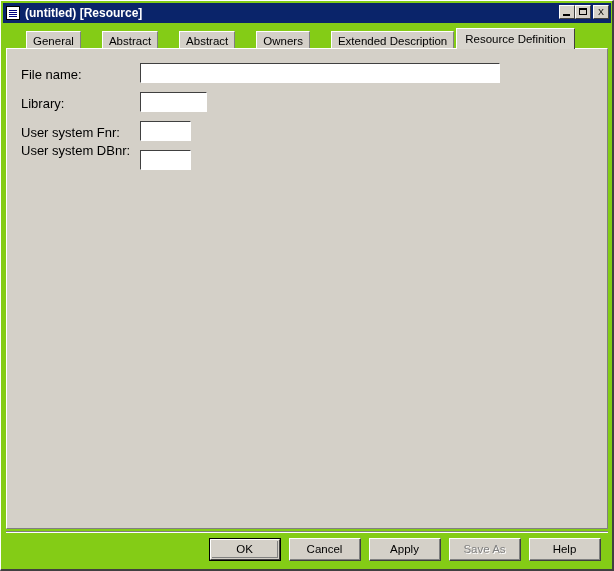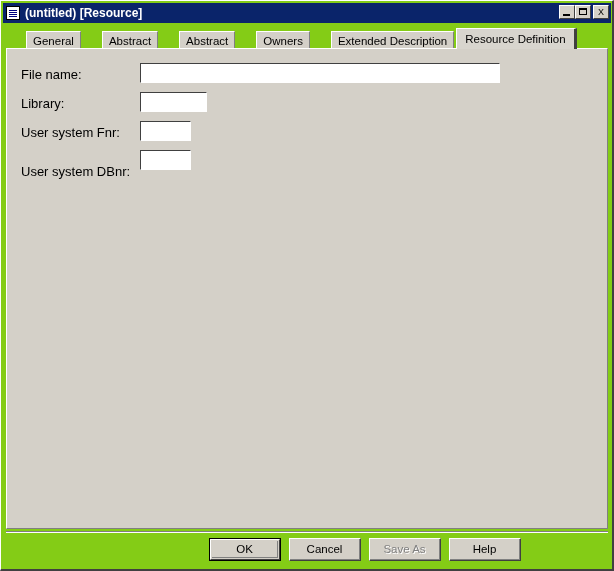--- a/index.html
+++ b/index.html
@@ -139,21 +139,21 @@
     position: relative;
     cursor: default;
     margin-right: 1px;
     margin-left: 20px;
   }
   .tab.active {
     height: 21px;
     background: #d8d5ce;
     border-top: 1px solid #ffffff;
     border-left: 1px solid #ffffff;
-    border-right: 3px solid #404040;
+    border-right: 1px solid #404040;
     margin-left: 1px;
     margin-right: 2px;
     padding: 0 8px;
     z-index: 5;
   }
 
   
   #panel {
     position: absolute;
     left: 5px;
@@ -353,21 +353,21 @@
       <input class="textfield" type="text" value="" style="">
     </div>
 
     <div class="form-row" style="left:14px; top:76px;">
       <span class="form-label">User system Fnr:</span>
     </div>
     <div class="field-wrap" style="left:133px; top:72px; width:51px; height:20px;">
       <input class="textfield" type="text" value="" style="">
     </div>
 
-    <div class="form-row" style="left:14px; top:115px;">
+    <div class="form-row" style="left:14px; top:94px;">
       <span class="form-label">User system DBnr:</span>
     </div>
     <div class="field-wrap" style="left:133px; top:101px; width:51px; height:20px;">
       <input class="textfield" type="text" value="" style="">
     </div>
 
   </div>
 
   <div id="separator">
     <div class="line-dark"></div>
@@ -376,20 +376,23 @@
 
   <div id="buttonbar">
     <button class="btn default">
       <span class="inner">
         <span class="inner2">OK</span>
       </span>
     </button>
     <button class="btn">
       <span class="inner">Cancel</span>
     </button>
+    <button class="btn">
+      <span class="inner">Apply</span>
+    </button>
     <button class="btn disabled">
       <span class="inner">Save As</span>
     </button>
     <button class="btn">
       <span class="inner">Help</span>
     </button>
   </div>
 
 </div>
 

